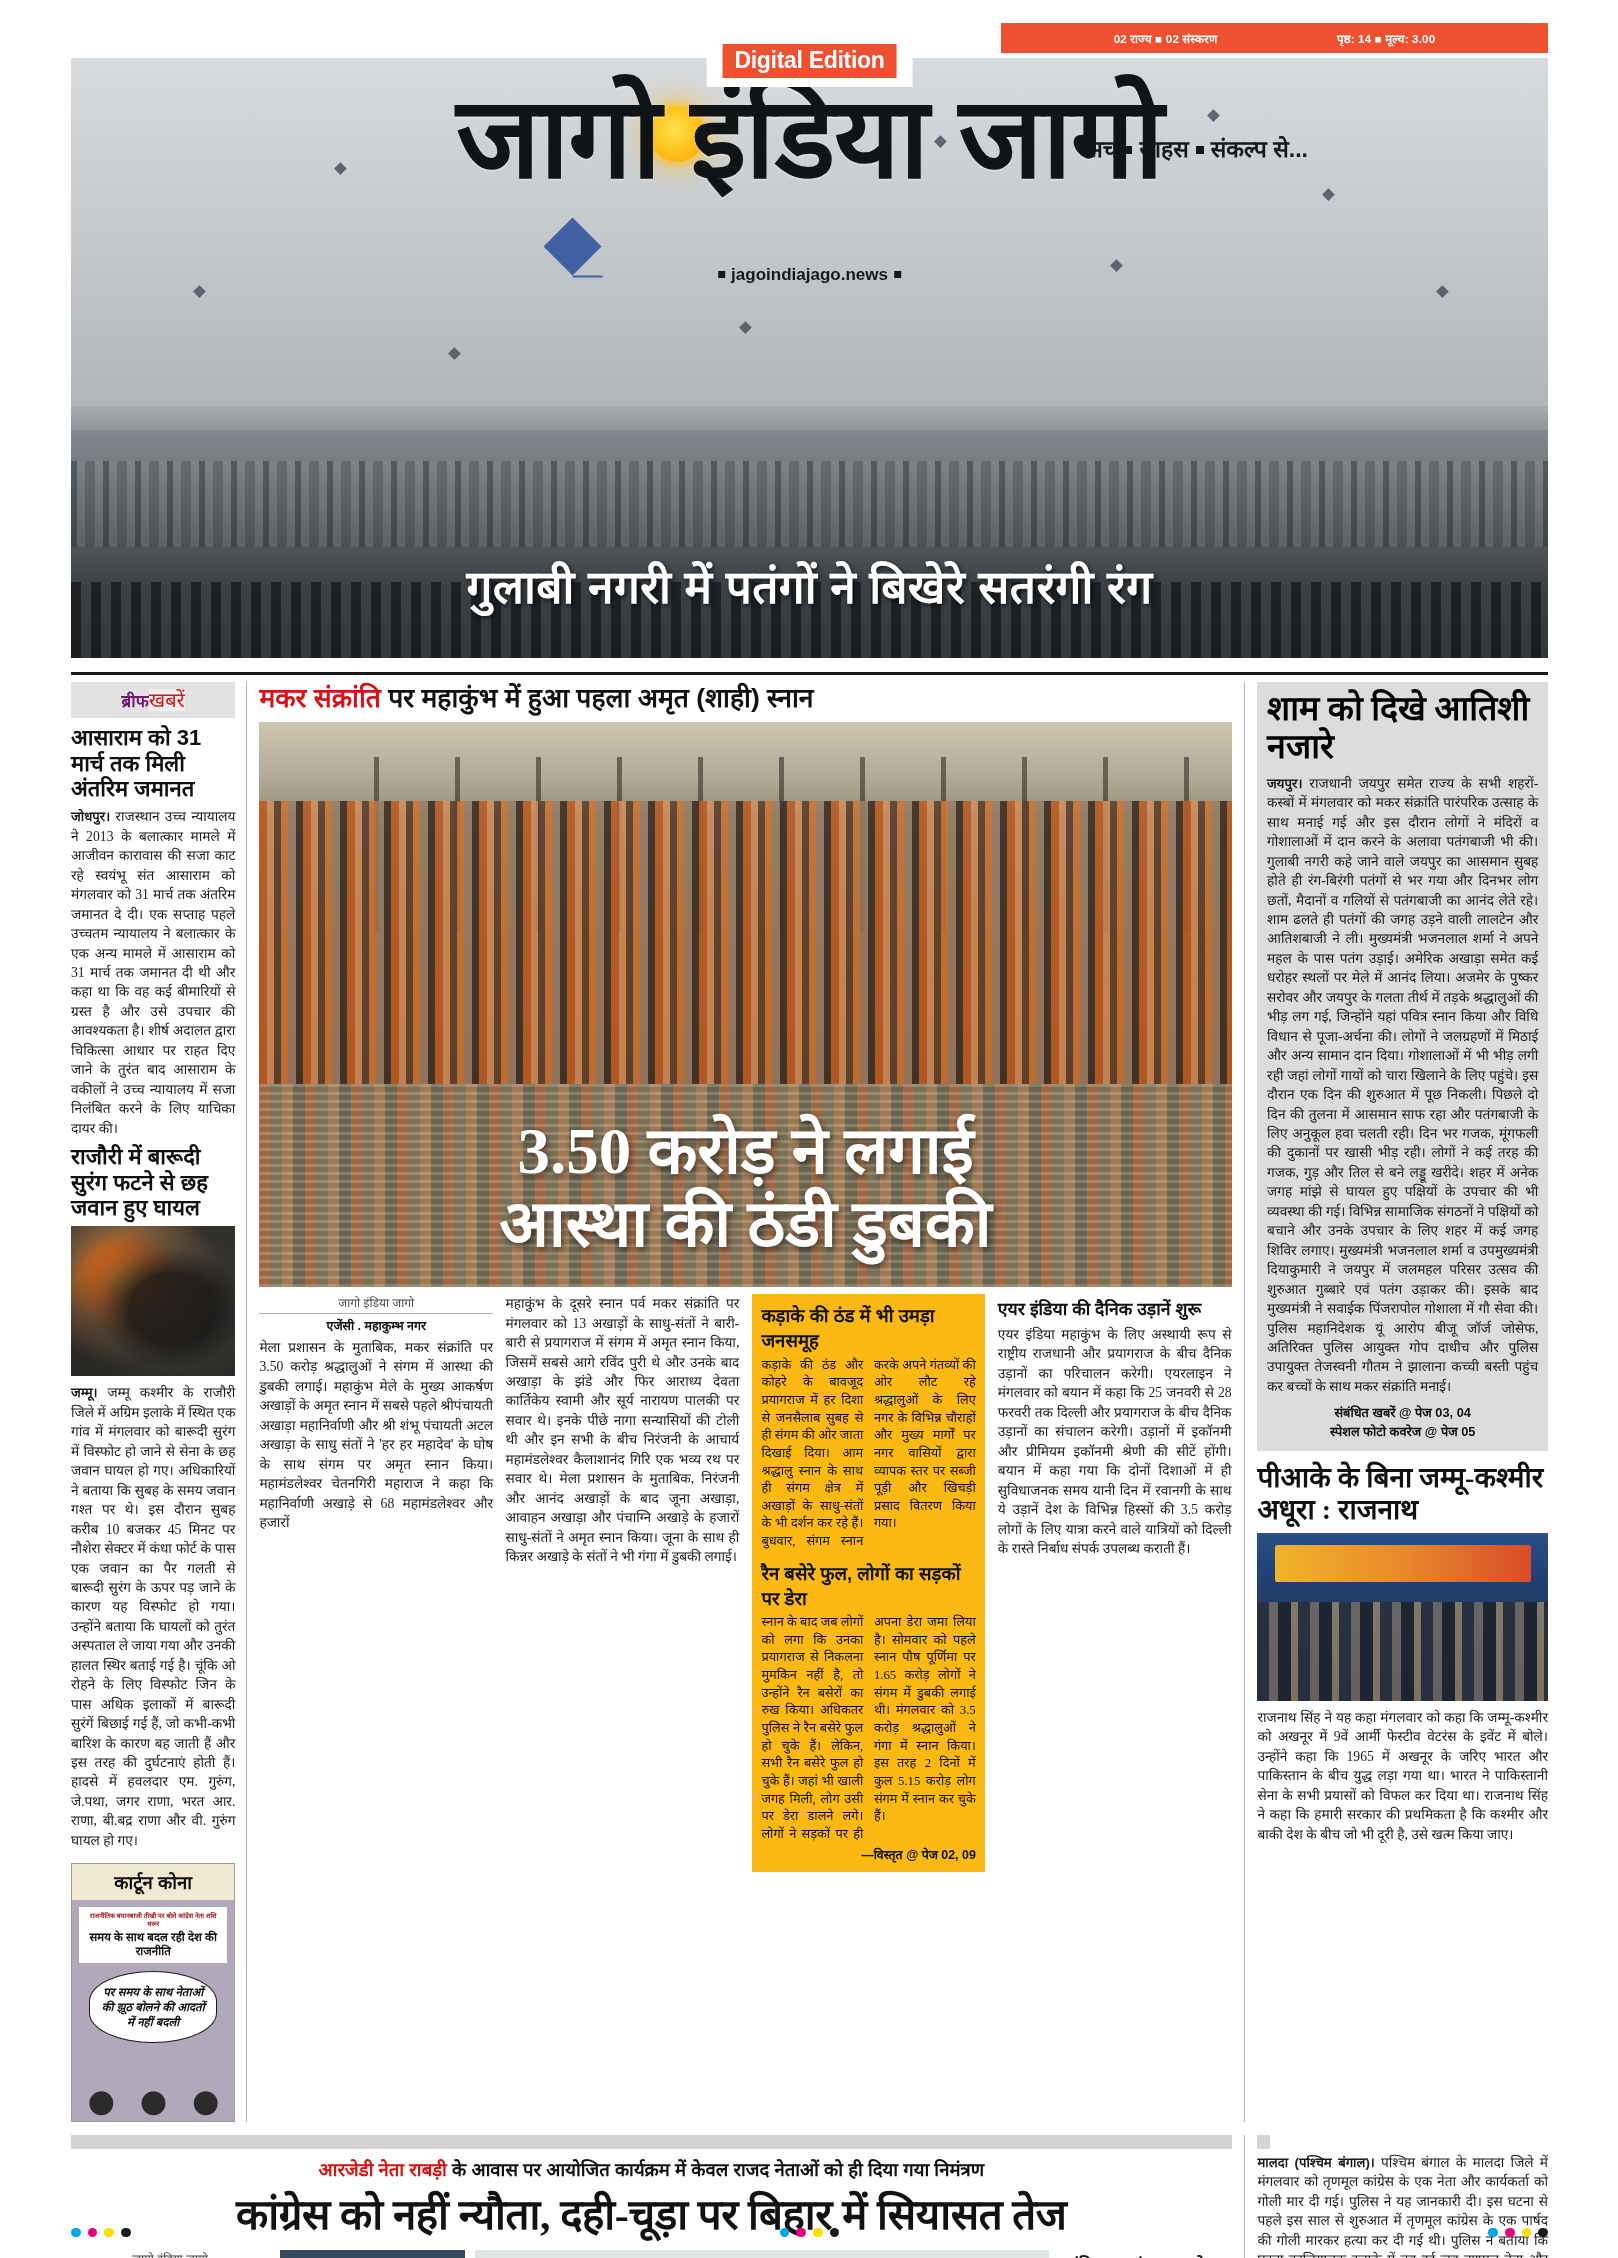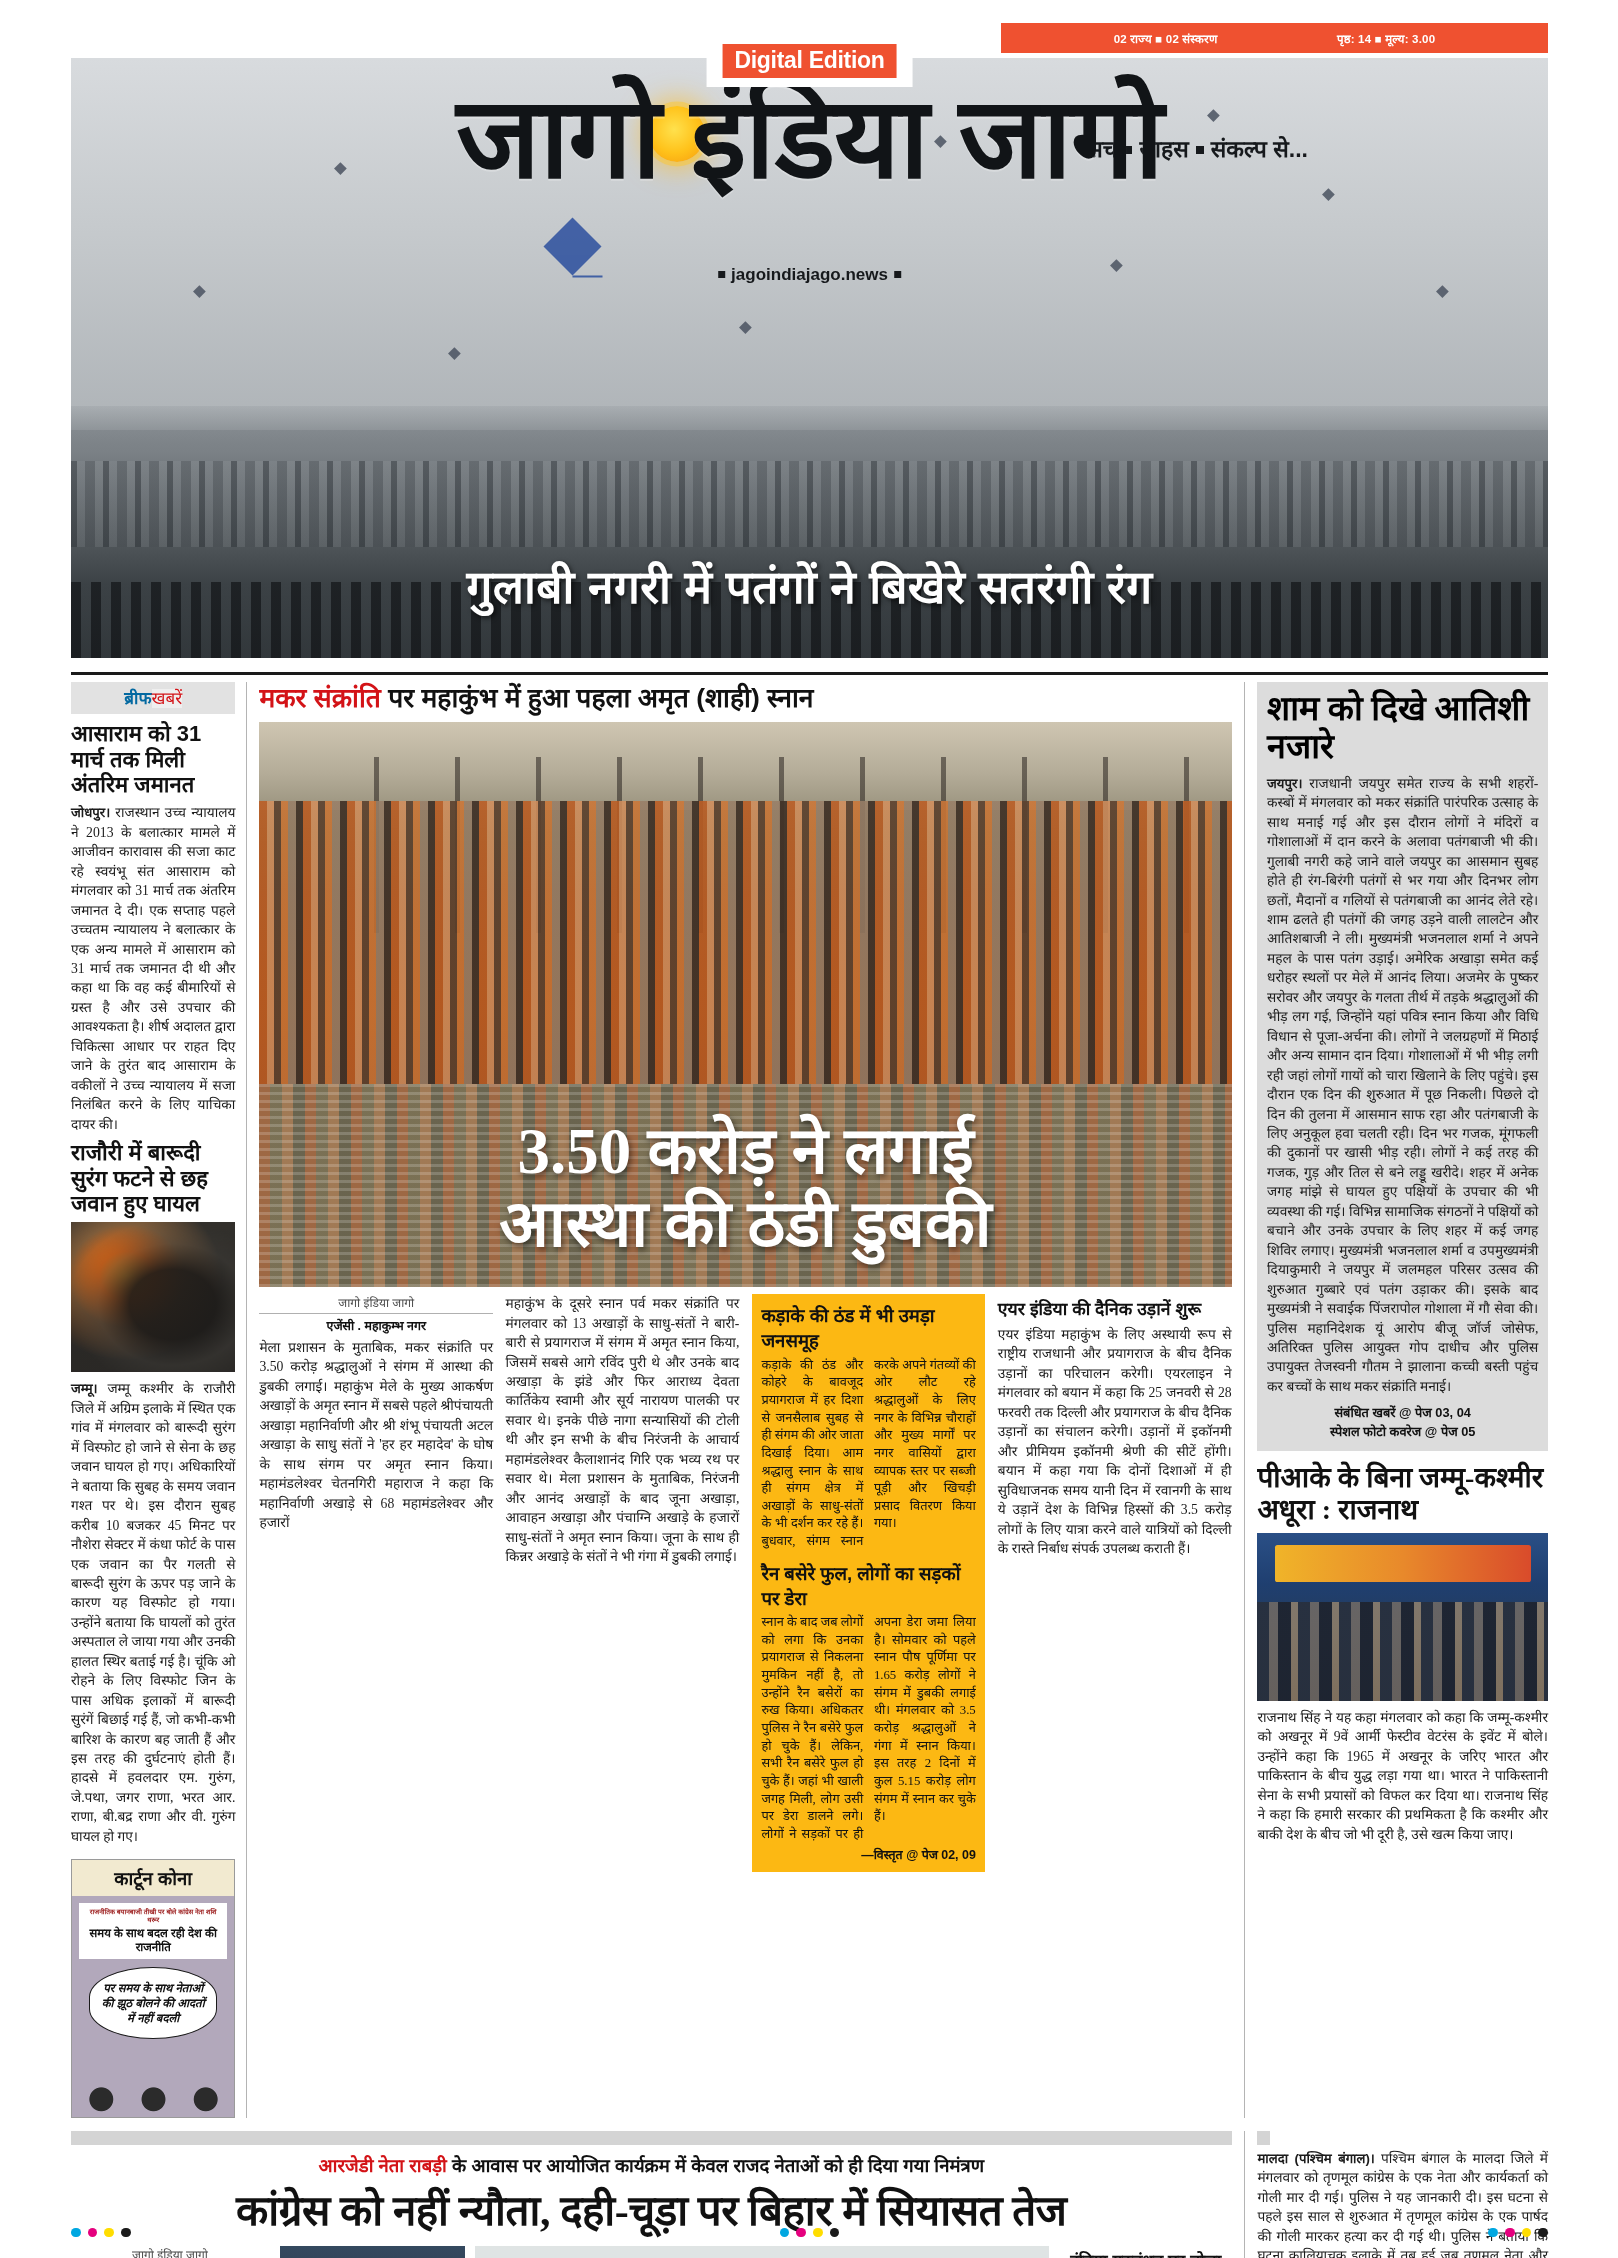--- a/index.html
+++ b/index.html
@@ -149,22 +149,22 @@
 
   .cols { display: flex; gap: 0; align-items: stretch; }
   .col-left   { width: 176px; flex: 0 0 176px; padding: 0 10.6px 0 0; border-right: 0.9px solid #b4b4b4; }
   .col-center { flex: 1 1 auto; padding: 0 12.4px; }
   .col-right  { width: 304px; flex: 0 0 304px; padding: 0 0 0 12.4px; border-left: 0.9px solid #b4b4b4; }
 
   
   .brief-head {
     background:#e2e2e2; text-align:center; padding: 4.4px 0 5.3px 0; margin-bottom: 7px;
   }
-  .brief-head b { font-family:Liberation Serif, serif; font-size:17px; color:#0369a1; }
-  .brief-head i { font-family:"Liberation Sans",sans-serif; font-size:17px; color:#d31317; font-style:normal; background:#efefef;}
+  .brief-head b { font-family:Liberation Serif, serif; font-size:17px; color:#701a75; }
+  .brief-head i { font-family:"Liberation Sans",sans-serif; font-size:20px; color:#d31317; font-style:normal; background:#efefef;}
   h3.side-hl {
     font-family:"Liberation Sans", sans-serif; font-weight:bold;
     font-size: 22px; line-height:1.16; color:#111; margin: 1.8px 0 5.3px 0;
   }
   p.body-txt {
     font-family:"Liberation Serif", serif; font-size: 13.7px; line-height: 1.42;
     color:#1b1b1b; text-align: justify; margin-bottom: 6.2px;
   }
   p.body-txt b { font-family:"Liberation Sans", sans-serif; font-size:13.2px; }
   .photo {

